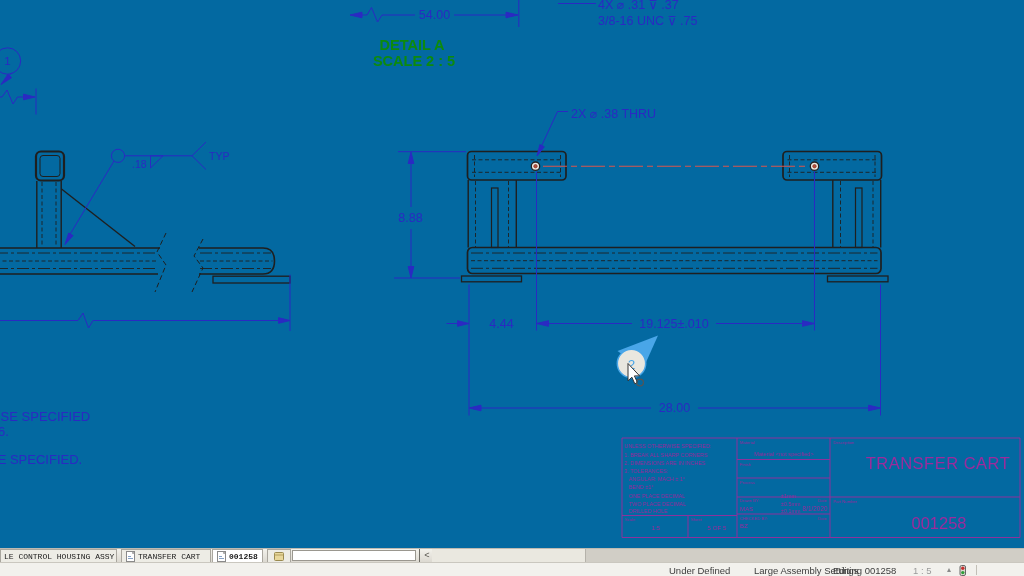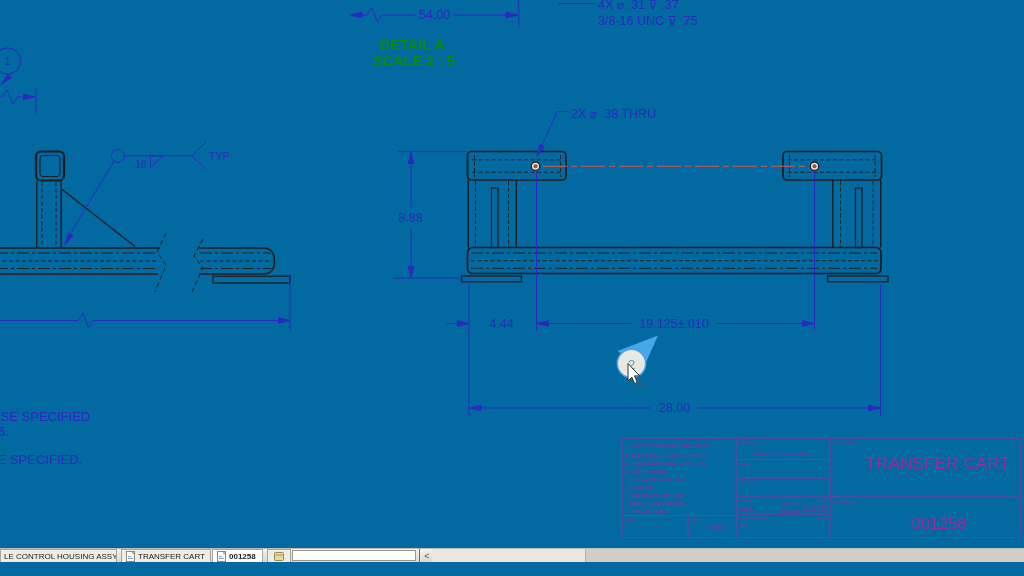--- a/index.html
+++ b/index.html
@@ -3,21 +3,21 @@
 <meta charset="utf-8">
 <style>
   html,body{margin:0;padding:0;}
   .screen{position:relative;width:1024px;height:576px;overflow:hidden;
     font-family:"Liberation Sans","DejaVu Sans",sans-serif;background:#0369a1;}
   .sheet{position:absolute;left:0;top:0;}
   svg text{font-family:"Liberation Sans","DejaVu Sans",sans-serif;}
 
   
   .tabbar{position:absolute;left:0;top:548px;width:1024px;height:14px;
-    background:linear-gradient(#f2f1eb,#dcd9d1);border-top:1px solid #bdbab2;box-sizing:border-box;}
+    background:linear-gradient(#f2f1eb,#dcd9d1);border-top:1px solid #bdbab2;box-sizing:border-box;font-family:Liberation Mono, monospace;}
   .tab{position:absolute;top:0;height:13px;background:#edece5;border:1px solid #a9a69e;border-bottom:none;
     box-sizing:border-box;display:flex;align-items:center;gap:2px;padding:0 3px;font-size:8px;color:#1a1a1a;white-space:nowrap;overflow:hidden;}
   .tab.active{background:#ffffff;font-weight:bold;}
   .tabicon{flex:0 0 auto;display:block;}
   .whitebox{position:absolute;left:292px;top:1px;width:124px;height:11px;background:#fff;border:1px solid #9a978f;box-sizing:border-box;}
   .vdiv{position:absolute;left:419px;top:0;width:1px;height:14px;background:#6f6d66;}
   .scrollleft{position:absolute;left:422px;top:0px;width:10px;height:13px;font-size:9px;color:#55534c;
     display:flex;align-items:center;justify-content:center;cursor:default;}
   .htrack{position:absolute;left:432px;top:0;width:592px;height:13px;background:#eae8e0;}
   .hthumb{position:absolute;left:585px;top:0;width:439px;height:13px;background:#d1cec6;border-left:1px solid #b5b2aa;box-sizing:border-box;}
@@ -231,14 +231,27 @@
       <path d="M1.5,4 H10.5" stroke="#b39f5e" stroke-width="1"></path>
     </svg>
   </div>
   <div class="whitebox"></div>
   <div class="vdiv"></div>
   <div class="scrollleft">&lt;</div>
   <div class="htrack"></div>
   <div class="hthumb"></div>
 </div>
 
-
+<div class="statusbar">
+  <span style="left:669px;">Under Defined</span>
+  <span style="left:754px;">Large Assembly Settings</span>
+  <span style="left:833px;">Editing 001258</span>
+  <span class="st-scale" style="left:913px;">1 : 5</span>
+  <span class="st-caret" style="left:947px;">▴</span>
+  <svg style="position:absolute;left:959px;top:2px;" width="8" height="11">
+    <rect x="1" y="0.5" width="5.5" height="10" rx="1.5" fill="#dddad2" stroke="#666"></rect>
+    <circle cx="3.8" cy="3.2" r="1.7" fill="#c62f2f"></circle>
+    <circle cx="3.8" cy="7.6" r="1.7" fill="#2f9e3a"></circle>
+  </svg>
+  <div class="st-sep"></div>
 </div>
 
+</div>
+
 </body></html>

